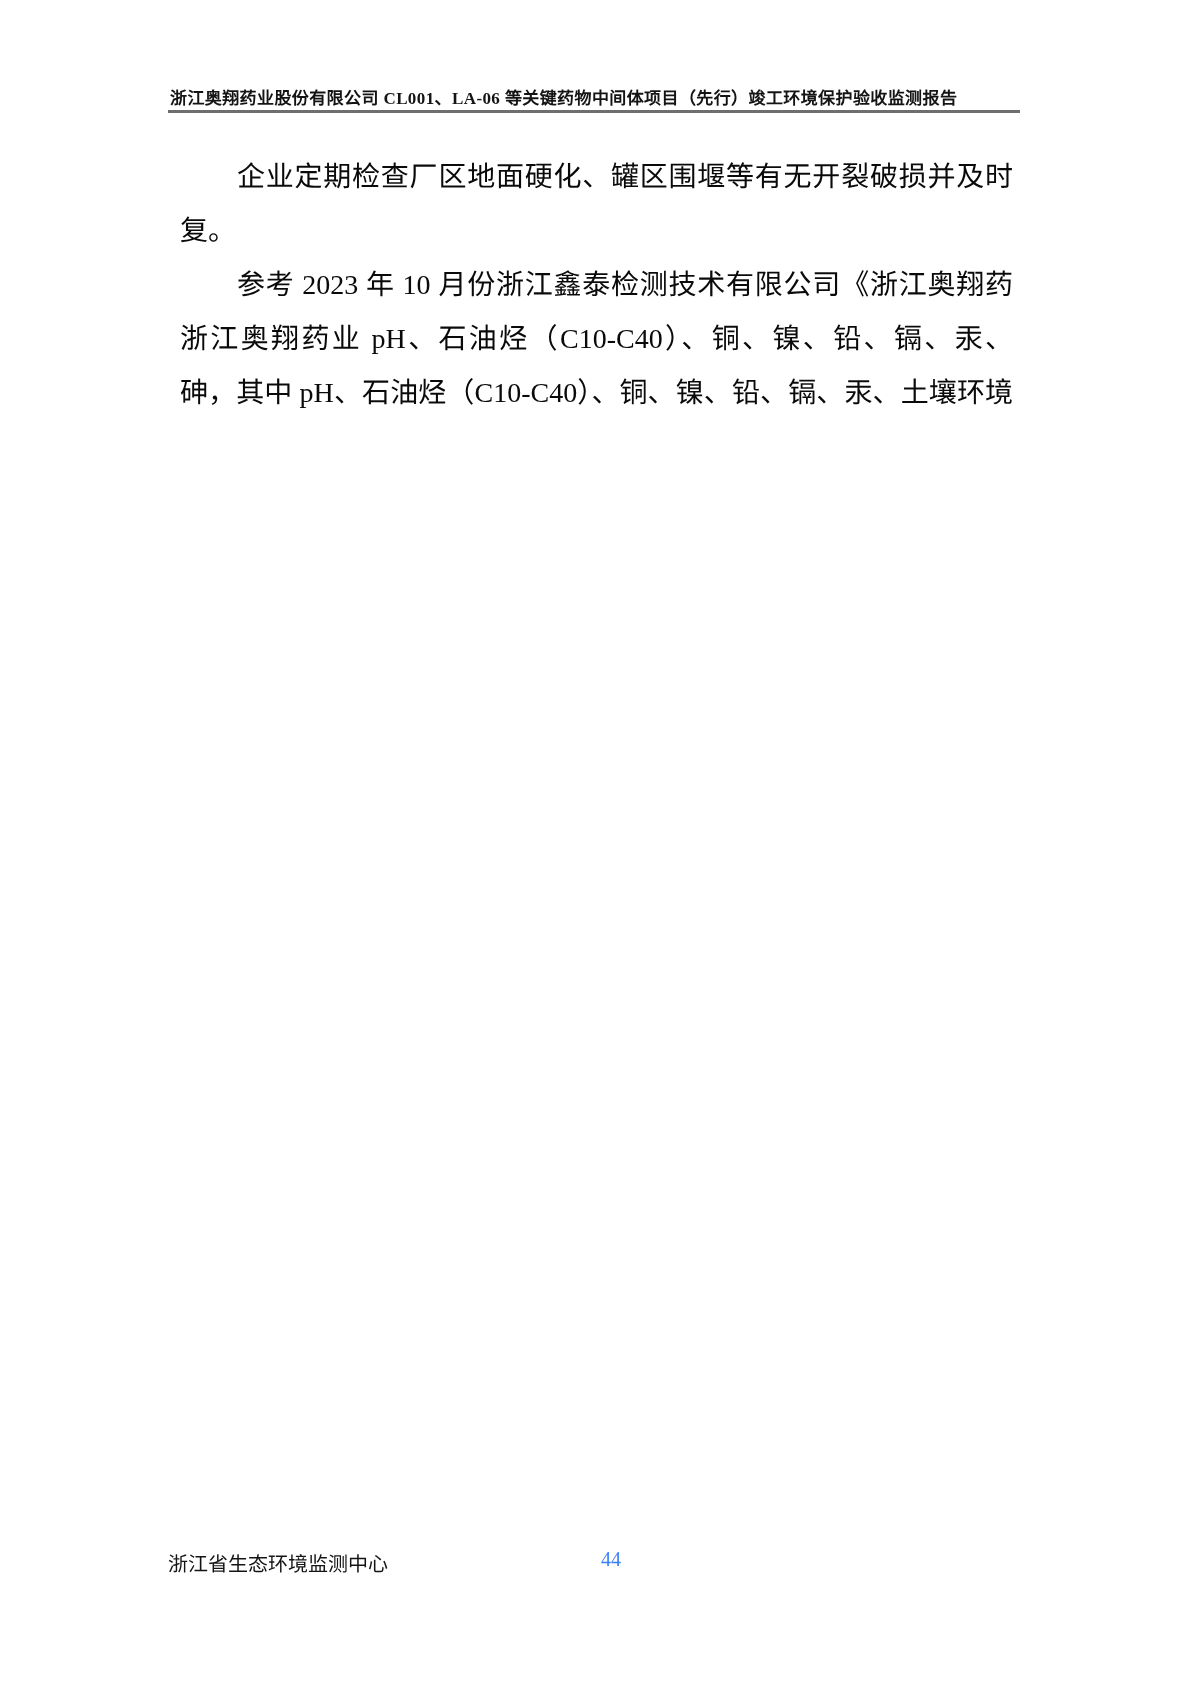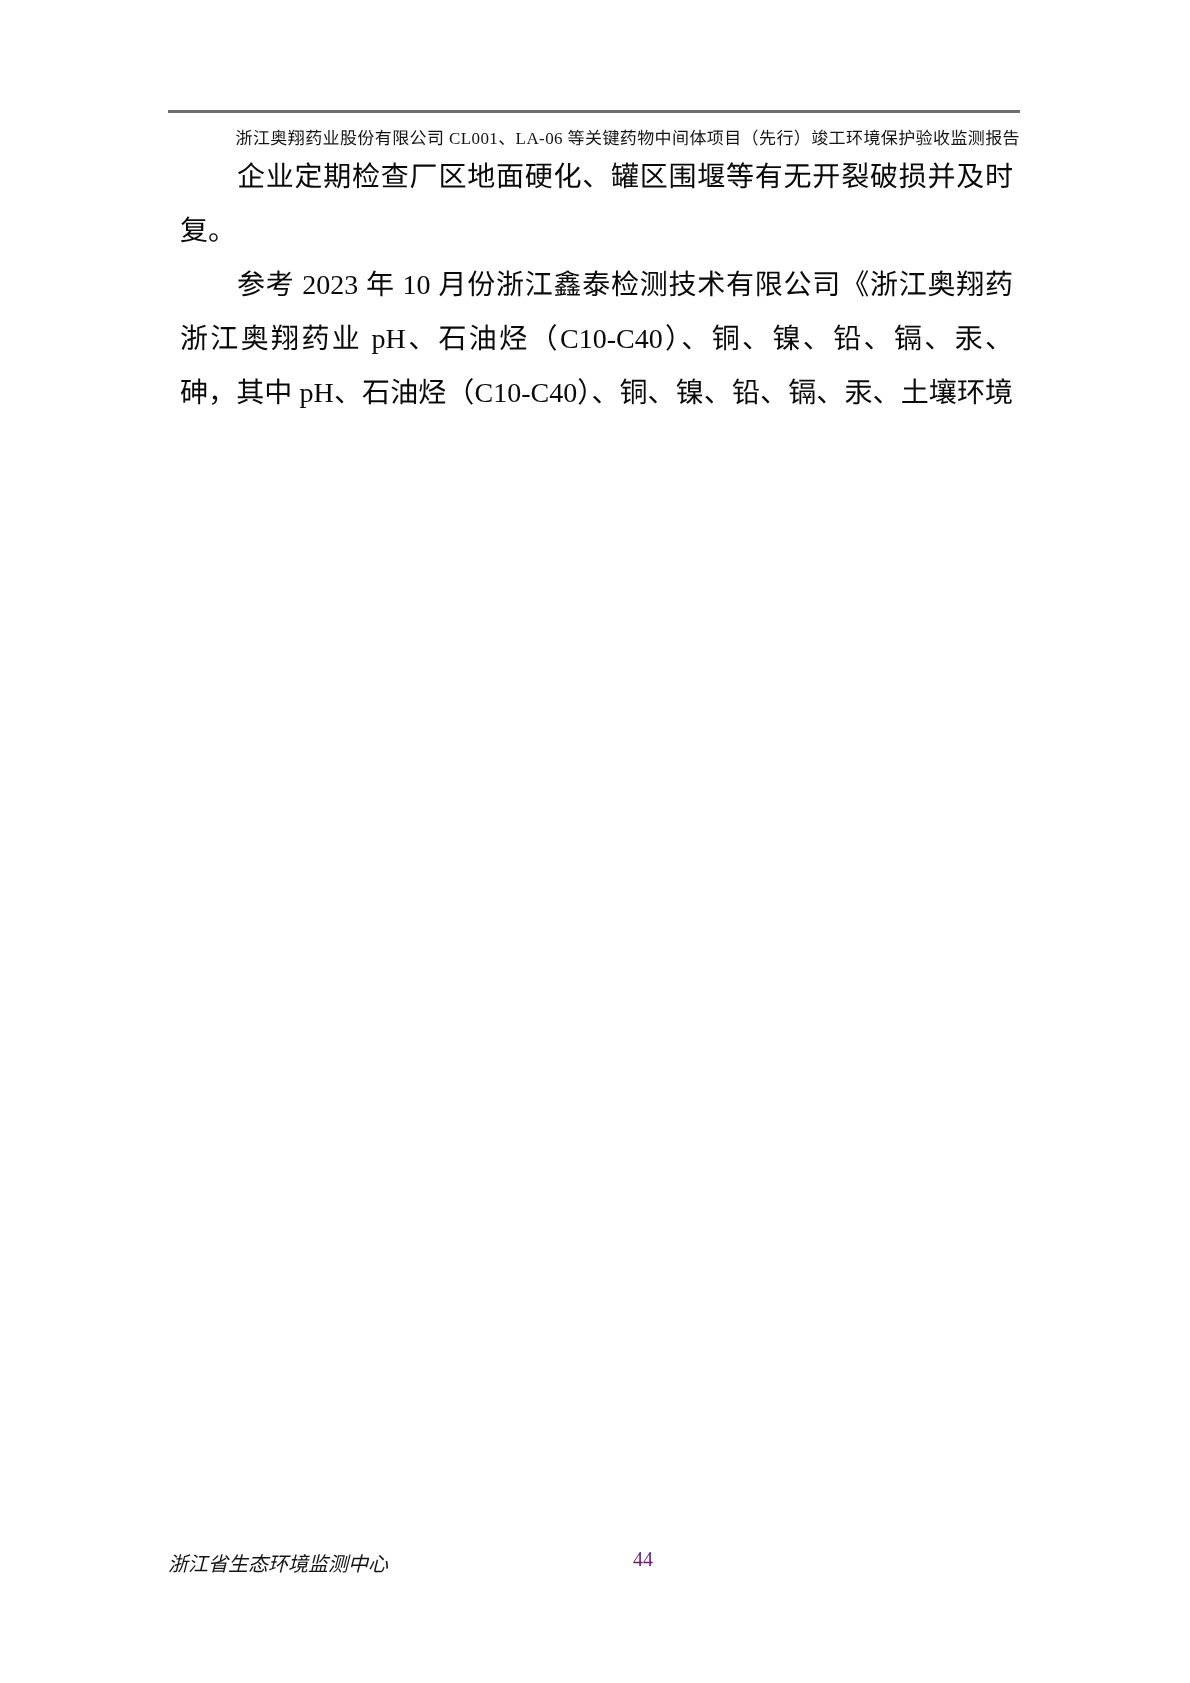--- a/index.html
+++ b/index.html
@@ -15,27 +15,26 @@
     color: #0a0a0a;
     font-family: "Liberation Serif", "DejaVu Serif", serif;
     overflow: hidden;
   }
   
   .header-title {
     position: absolute;
     left: 170px;
     top: 84px;
     width: 850px;
-    text-align: right;
+    text-align: left;
     font-size: 17px;
-    font-weight: 400;
+    font-weight: 700;
     letter-spacing: 0.4px;
     white-space: nowrap;
     color: #141414;
-    margin-top: 40px;
   }
   .header-rule {
     position: absolute;
     left: 168px;
     top: 110px;
     width: 852px;
     height: 3px;
     background: #6e6e6e;
   }
   
@@ -60,29 +59,27 @@
     text-indent: 57px;
   }
   
   .footer-org {
     position: absolute;
     left: 168px;
     top: 1548px;
     font-size: 20px;
     color: #141414;
     white-space: nowrap;
-    font-style: italic;
   }
   .page-number {
     position: absolute;
     left: 601px;
     top: 1548px;
     font-size: 20px;
-    color: #701a75;
-    margin-left: 32px;
+    color: #3b82f6;
   }
 </style>
 </head>
 <body>
 
 <div class="page">
 
   <div class="header-title">浙江奥翔药业股份有限公司 CL001、LA-06 等关键药物中间体项目（先行）竣工环境保护验收监测报告</div>
 
   <div class="header-rule"></div>

